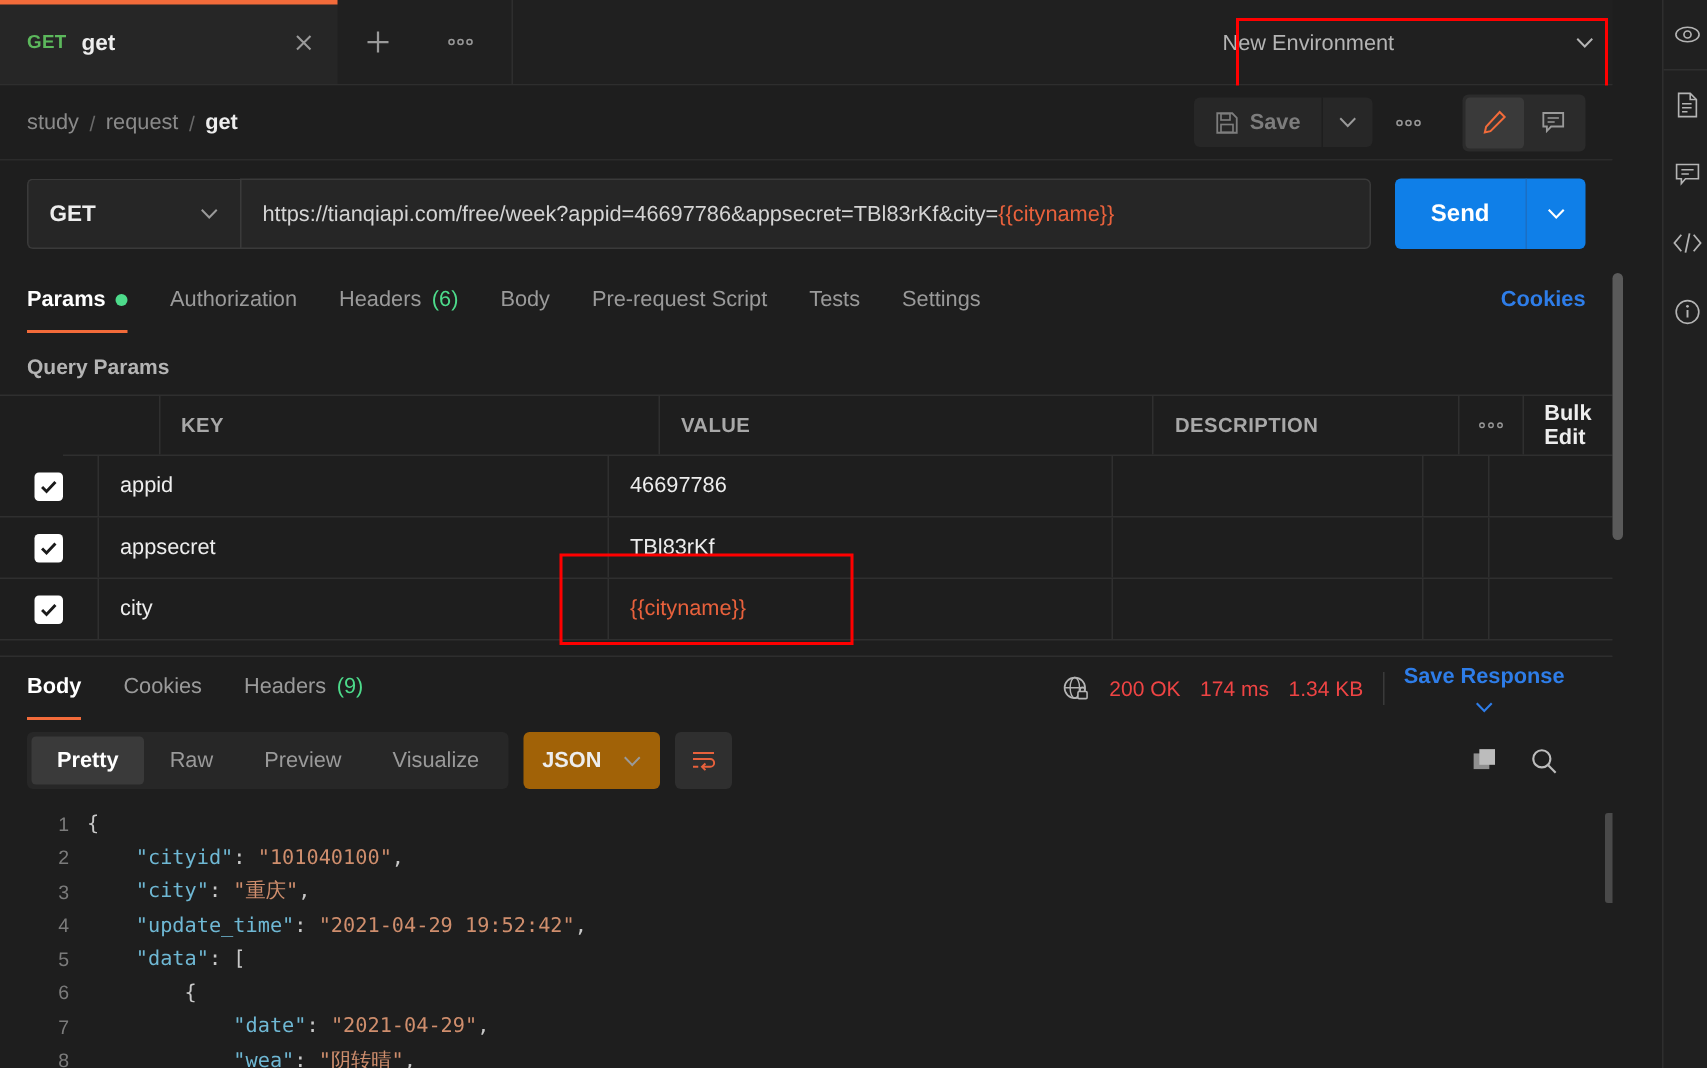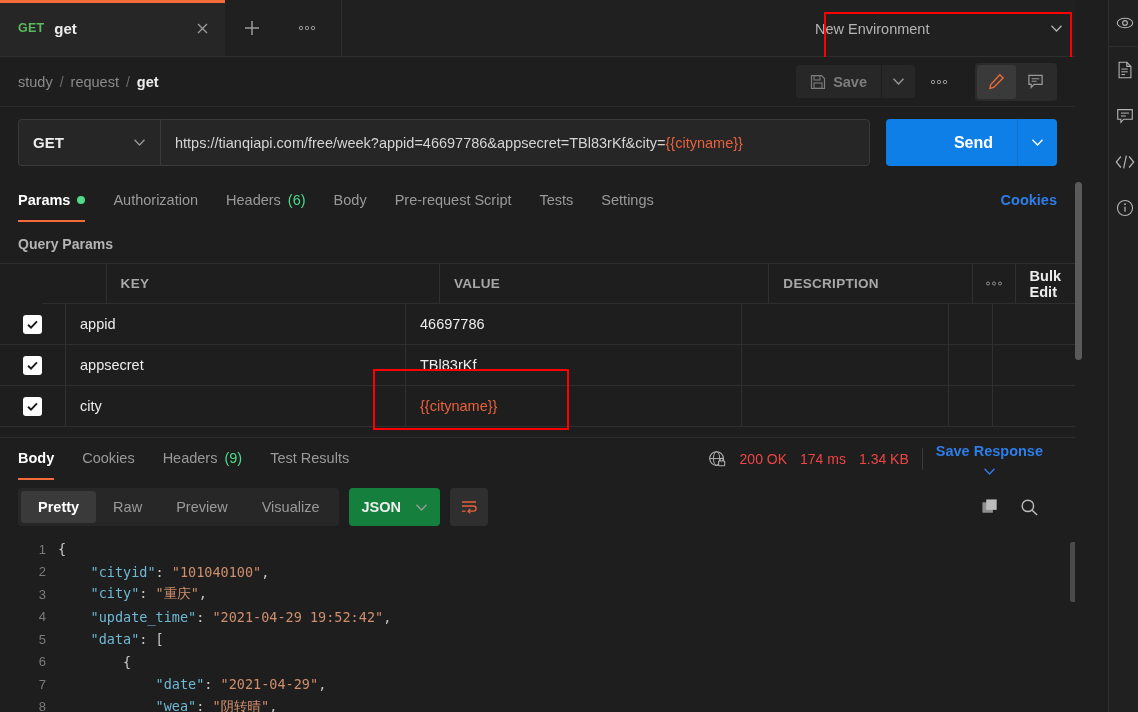--- a/index.html
+++ b/index.html
@@ -70,21 +70,21 @@
                 border-right: none; border-radius: 4px 0 0 4px; display: flex; align-items: center;
                 padding: 0 14px; cursor: pointer; }
   .method-label { color: #ededed; font-size: 15px; font-weight: 700; flex: 1; }
   .method-caret { color: #9a9a9a; font-size: 12px; }
   .url-box { flex: 1; height: 47px; background: #262626; border: 1px solid #3a3a3a;
              border-radius: 0 4px 4px 0; display: flex; align-items: center; padding: 0 14px;
              overflow: hidden; cursor: text; }
   .url-text { font-size: 14.5px; color: #d4d4d4; white-space: nowrap; }
   .url-var { color: #e8613c; }
   .send-grp { display: flex; margin-left: 16px; background: #0f7fe8; border-radius: 4px;
-              overflow: hidden; padding-left: 44px; }
+              overflow: hidden; }
   .send-btn { padding: 0 24px; height: 47px; display: flex; align-items: center;
               color: #fff; font-size: 16px; font-weight: 700; cursor: pointer; }
   .send-caret { width: 40px; height: 47px; display: flex; align-items: center;
                 justify-content: center; color: #fff; font-size: 12px;
                 border-left: 1px solid #1b6fc4; cursor: pointer; }
 
   
   .req-tabs { display: flex; align-items: flex-end; padding: 0 18px; height: 44px;
               margin-top: 12px; position: relative; }
   .rtab { position: relative; height: 44px; display: flex; align-items: center; gap: 7px;
@@ -138,21 +138,21 @@
   .st-ok { color: #ef4444; font-size: 14px; }
   .st-sep { width: 1px; height: 22px; background: #3a3a3a; }
   .save-resp { color: #2e7de8; font-size: 14.5px; font-weight: 700; display: flex;
                align-items: center; gap: 8px; cursor: pointer; flex-direction: column; }
 
   .fmt-row { display: flex; align-items: center; padding: 8px 18px 0 18px; gap: 10px; }
   .fmt-grp { display: flex; background: #272727; border-radius: 4px; padding: 3px; }
   .fmt-btn { padding: 0 17px; height: 32px; display: flex; align-items: center; border-radius: 3px;
              color: #9a9a9a; font-size: 14.5px; cursor: pointer; }
   .fmt-btn.active { background: #3a3a3a; color: #fff; font-weight: 700; }
-  .lang-grp { display: flex; align-items: center; background: #15803d; border-radius: 4px;
+  .lang-grp { display: flex; align-items: center; background: #a16207; border-radius: 4px;
               height: 38px; padding: 0 12px; gap: 14px; cursor: pointer; }
   .lang-label { color: #ededed; font-size: 14.5px; font-weight: 700; }
   .wrap-btn { width: 38px; height: 38px; background: #2f2f2f; border-radius: 4px; display: flex;
               align-items: center; justify-content: center; cursor: pointer; }
   .fmt-right { margin-left: auto; display: flex; align-items: center; gap: 20px;
                padding-right: 18px; }
 
   .code { position: absolute; left: 0; right: 0; top: 100px; bottom: 0; overflow: hidden;
           font-family: "DejaVu Sans Mono", monospace; font-size: 13.5px; }
   .cline { display: flex; height: 22.5px; align-items: center; }
@@ -396,21 +396,20 @@
     </div>
 
     <div class="resp">
       <div class="resp-tabs">
         <div class="rtab active">Body</div>
         <div class="rtab">Cookies</div>
         <div class="rtab">
           <span>Headers</span>
           <span class="cnt">(9)</span>
         </div>
-        <div class="rtab">Test Results</div>
 
         <div class="resp-status">
           <span>
             <svg width="19" height="19" viewBox="0 0 20 20">
                 <circle cx="9" cy="9" r="7.2" stroke="#b4b4b4" stroke-width="1.15" fill="none"></circle>
                 <ellipse cx="9" cy="9" rx="3.3" ry="7.2" stroke="#b4b4b4" stroke-width="1" fill="none"></ellipse>
                 <path d="M2 9 H16" stroke="#b4b4b4" stroke-width="1"></path>
                 <rect x="11.2" y="11.6" width="6.4" height="5" rx=".8" fill="#1e1e1e" stroke="#b4b4b4" stroke-width="1.1"></rect>
                 <path d="M12.7 11.6 V10.3 a1.7 1.7 0 0 1 3.4 0 V11.6" stroke="#b4b4b4" stroke-width="1.1" fill="none"></path>
               </svg>

